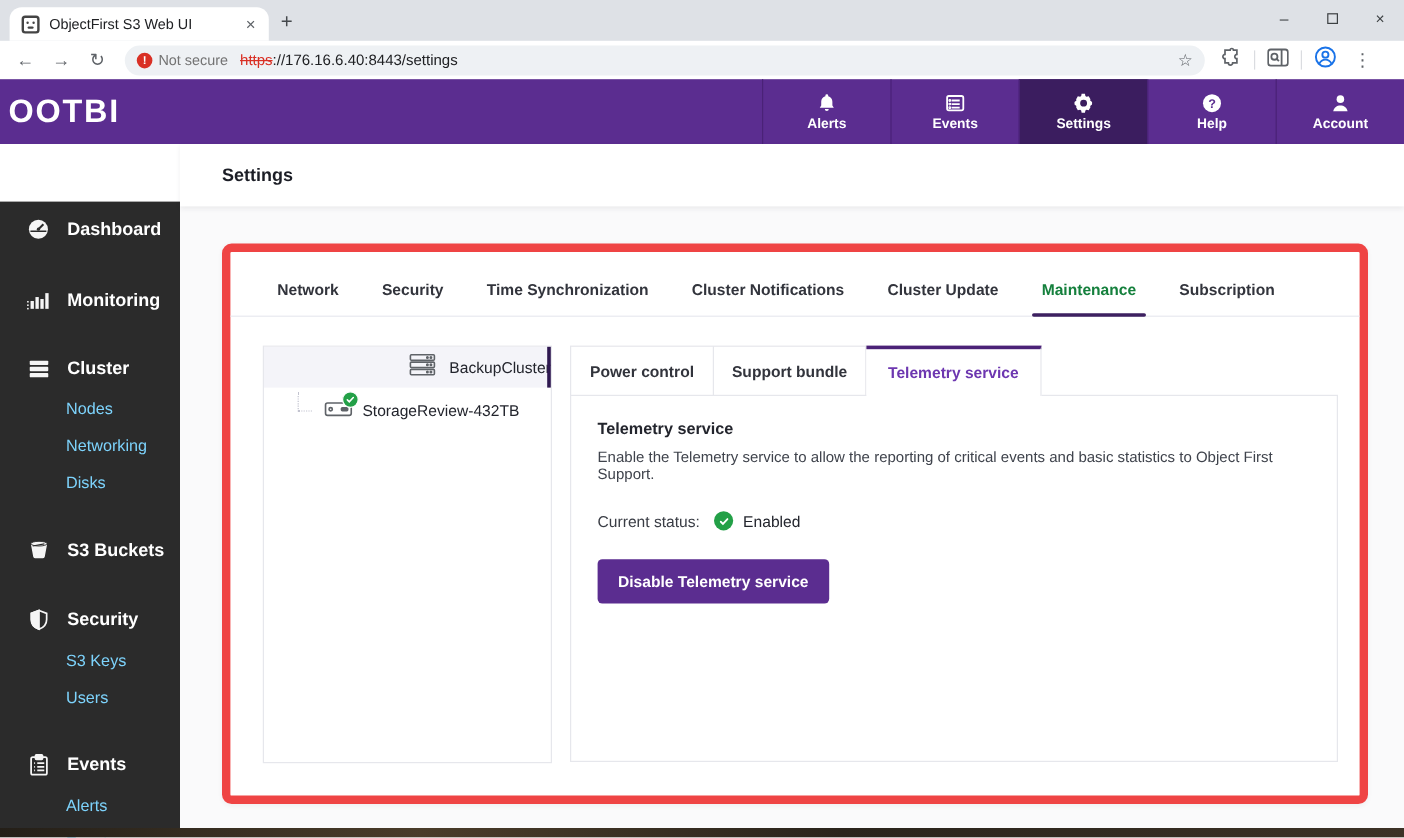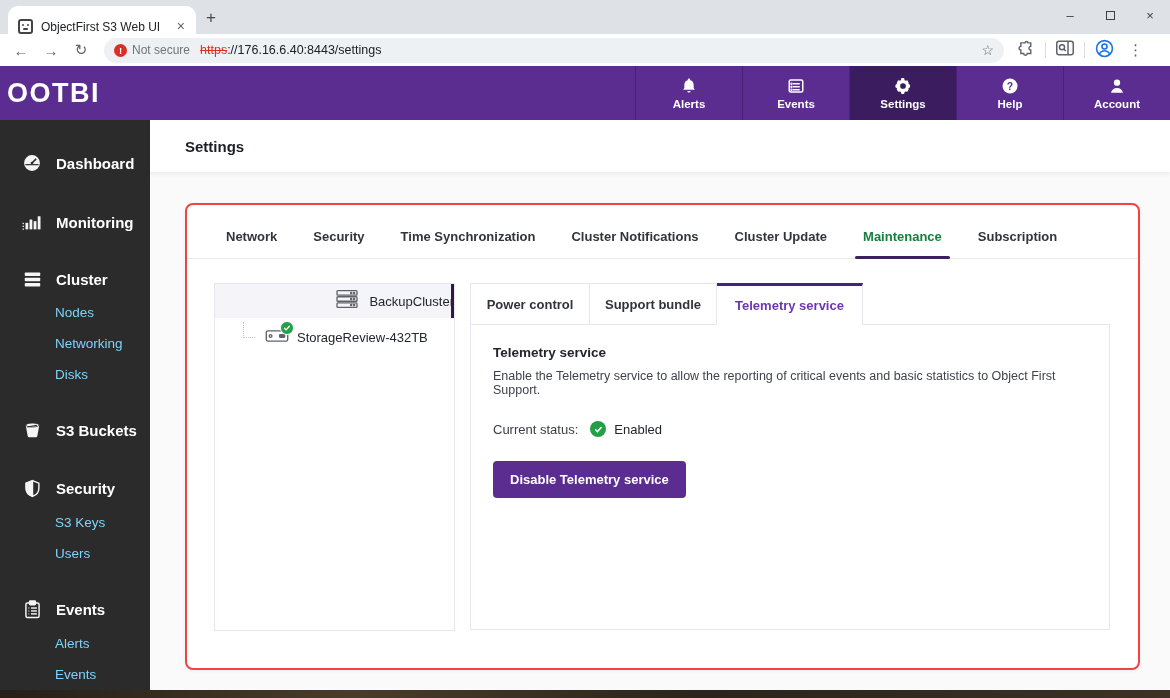--- a/index.html
+++ b/index.html
@@ -2,22 +2,22 @@
 <html><head>
 <meta charset="utf-8">
 <style>
   * { margin:0; padding:0; box-sizing:border-box; }
   html,body { width:1170px; height:698px; }
   body { font-family:"Liberation Sans", sans-serif; background:#fff; overflow:hidden; }
   .window { width:1170px; height:698px; display:flex; flex-direction:column; position:relative; }
 
   
   .tabstrip { height:34px; background:#dee1e6; display:flex; align-items:flex-end; position:relative; flex:none; }
-  .btab { width:188px; height:28px; margin-left:8px; background:#fff; border-radius:10px 10px 0 0;
-          display:flex; align-items:flex-end; padding:0 8px 0 10px; gap:8px; }
+  .btab { width:216px; height:28px; margin-left:8px; background:#fff; border-radius:10px 10px 0 0;
+          display:flex; align-items:center; padding:0 8px 0 10px; gap:8px; }
   .favicon { width:15px; height:15px; border:2px solid #444; border-radius:3px; position:relative; flex:none; }
   .favicon i { position:absolute; width:2px; height:2px; background:#444; border-radius:50%; top:3px; }
   .favicon i.l { left:2px; } .favicon i.r { right:2px; }
   .favicon u { position:absolute; height:2px; width:5px; background:#444; bottom:2px; left:3px; border-radius:1px; }
   .btab-title { font-size:12px; color:#202124; white-space:nowrap; overflow:hidden; flex:1; }
   .tab-close { color:#5f6368; font-size:14px; line-height:1; cursor:pointer; padding:1px 3px; border-radius:50%; }
   .new-tab { color:#45494d; font-size:17px; margin:0 0 6px 10px; cursor:pointer; }
   .win-controls { position:absolute; right:0; top:0; height:30px; display:flex; align-items:center; gap:0; }
   .winbtn { width:40px; text-align:center; color:#3c4043; font-size:13px; cursor:pointer; }
   .winbtn .sq { display:inline-block; width:9px; height:9px; border:1.4px solid #3c4043; }
@@ -42,36 +42,36 @@
   .logo { color:#fff; font-size:27px; font-weight:800; letter-spacing:1.5px; align-self:center; padding-left:7px; }
   .topnav { margin-left:auto; display:flex; }
   .topnav-item { width:107px; display:flex; flex-direction:column; align-items:center; justify-content:center; gap:3px;
                  color:#fff; cursor:pointer; border-left:1px solid #4a2277; }
   .topnav-item.active { background:#3b1d5f; }
   .topnav-label { font-size:11.5px; font-weight:700; }
   .tn-icon svg { display:block; }
 
   
   .bodyrow { flex:1; display:flex; min-height:0; }
-  .sidebar { width:150px; background:#2b2b2b; color:#fff; padding-top:24px; flex:none; }
+  .sidebar { width:150px; background:#2b2b2b; color:#fff; padding-top:4px; flex:none;margin-top:48px; }
   .side-group { display:flex; align-items:center; gap:13px; padding:9px 0 9px 21px; cursor:pointer; }
   .side-group .glabel { font-size:15px; font-weight:700; }
   .side-sub { font-size:13.5px; color:#7dd3fc; padding:8px 0 8px 55px; cursor:pointer; }
   .gap-lg { margin-top:22px; }
   .sicon { width:22px; display:flex; justify-content:center; }
   .sicon svg { display:block; }
 
   .main { flex:1; background:#fafafb; display:flex; flex-direction:column; min-width:0; }
   .titleband { height:52px; background:#fff; box-shadow:0 2px 4px rgba(40,40,60,.07); display:flex; align-items:center;
                padding-left:35px; position:relative; z-index:2; flex:none; }
   .page-title { font-size:15px; font-weight:700; color:#1c1e26; }
   .content-area { flex:1; position:relative; }
 
   .card { position:absolute; left:35px; top:31px; width:955px; height:467px; background:#fff;
-          border:2px solid #ef4444; border-radius:8px; box-shadow:0 1px 4px rgba(30,30,60,.05); }
+          border:7px solid #ef4444; border-radius:8px; box-shadow:0 1px 4px rgba(30,30,60,.05); }
   .tabs { display:flex; gap:32px; padding:24px 0 0 37px; border-bottom:1px solid #e8e9ef; }
   .tab { font-size:13px; font-weight:600; color:#32343c; padding:0 2px 14px 2px; cursor:pointer; position:relative; white-space:nowrap; }
   .tab.active { color:#15803d; }
   .tab.active::after { content:""; position:absolute; left:-6px; right:-6px; bottom:-1px; height:3px; background:#3d2060; border-radius:2px; }
 
   .card-body { display:flex; padding:24px 0 0 27px; }
 
   .tree-panel { width:241px; height:348px; border:1px solid #e6e7ec; background:#fff; flex:none; }
   .tree-row1 { height:34px; background:#f4f4f9; display:flex; align-items:center; gap:10px; padding-left:17px;
                position:relative; cursor:pointer;justify-content:flex-end; }

